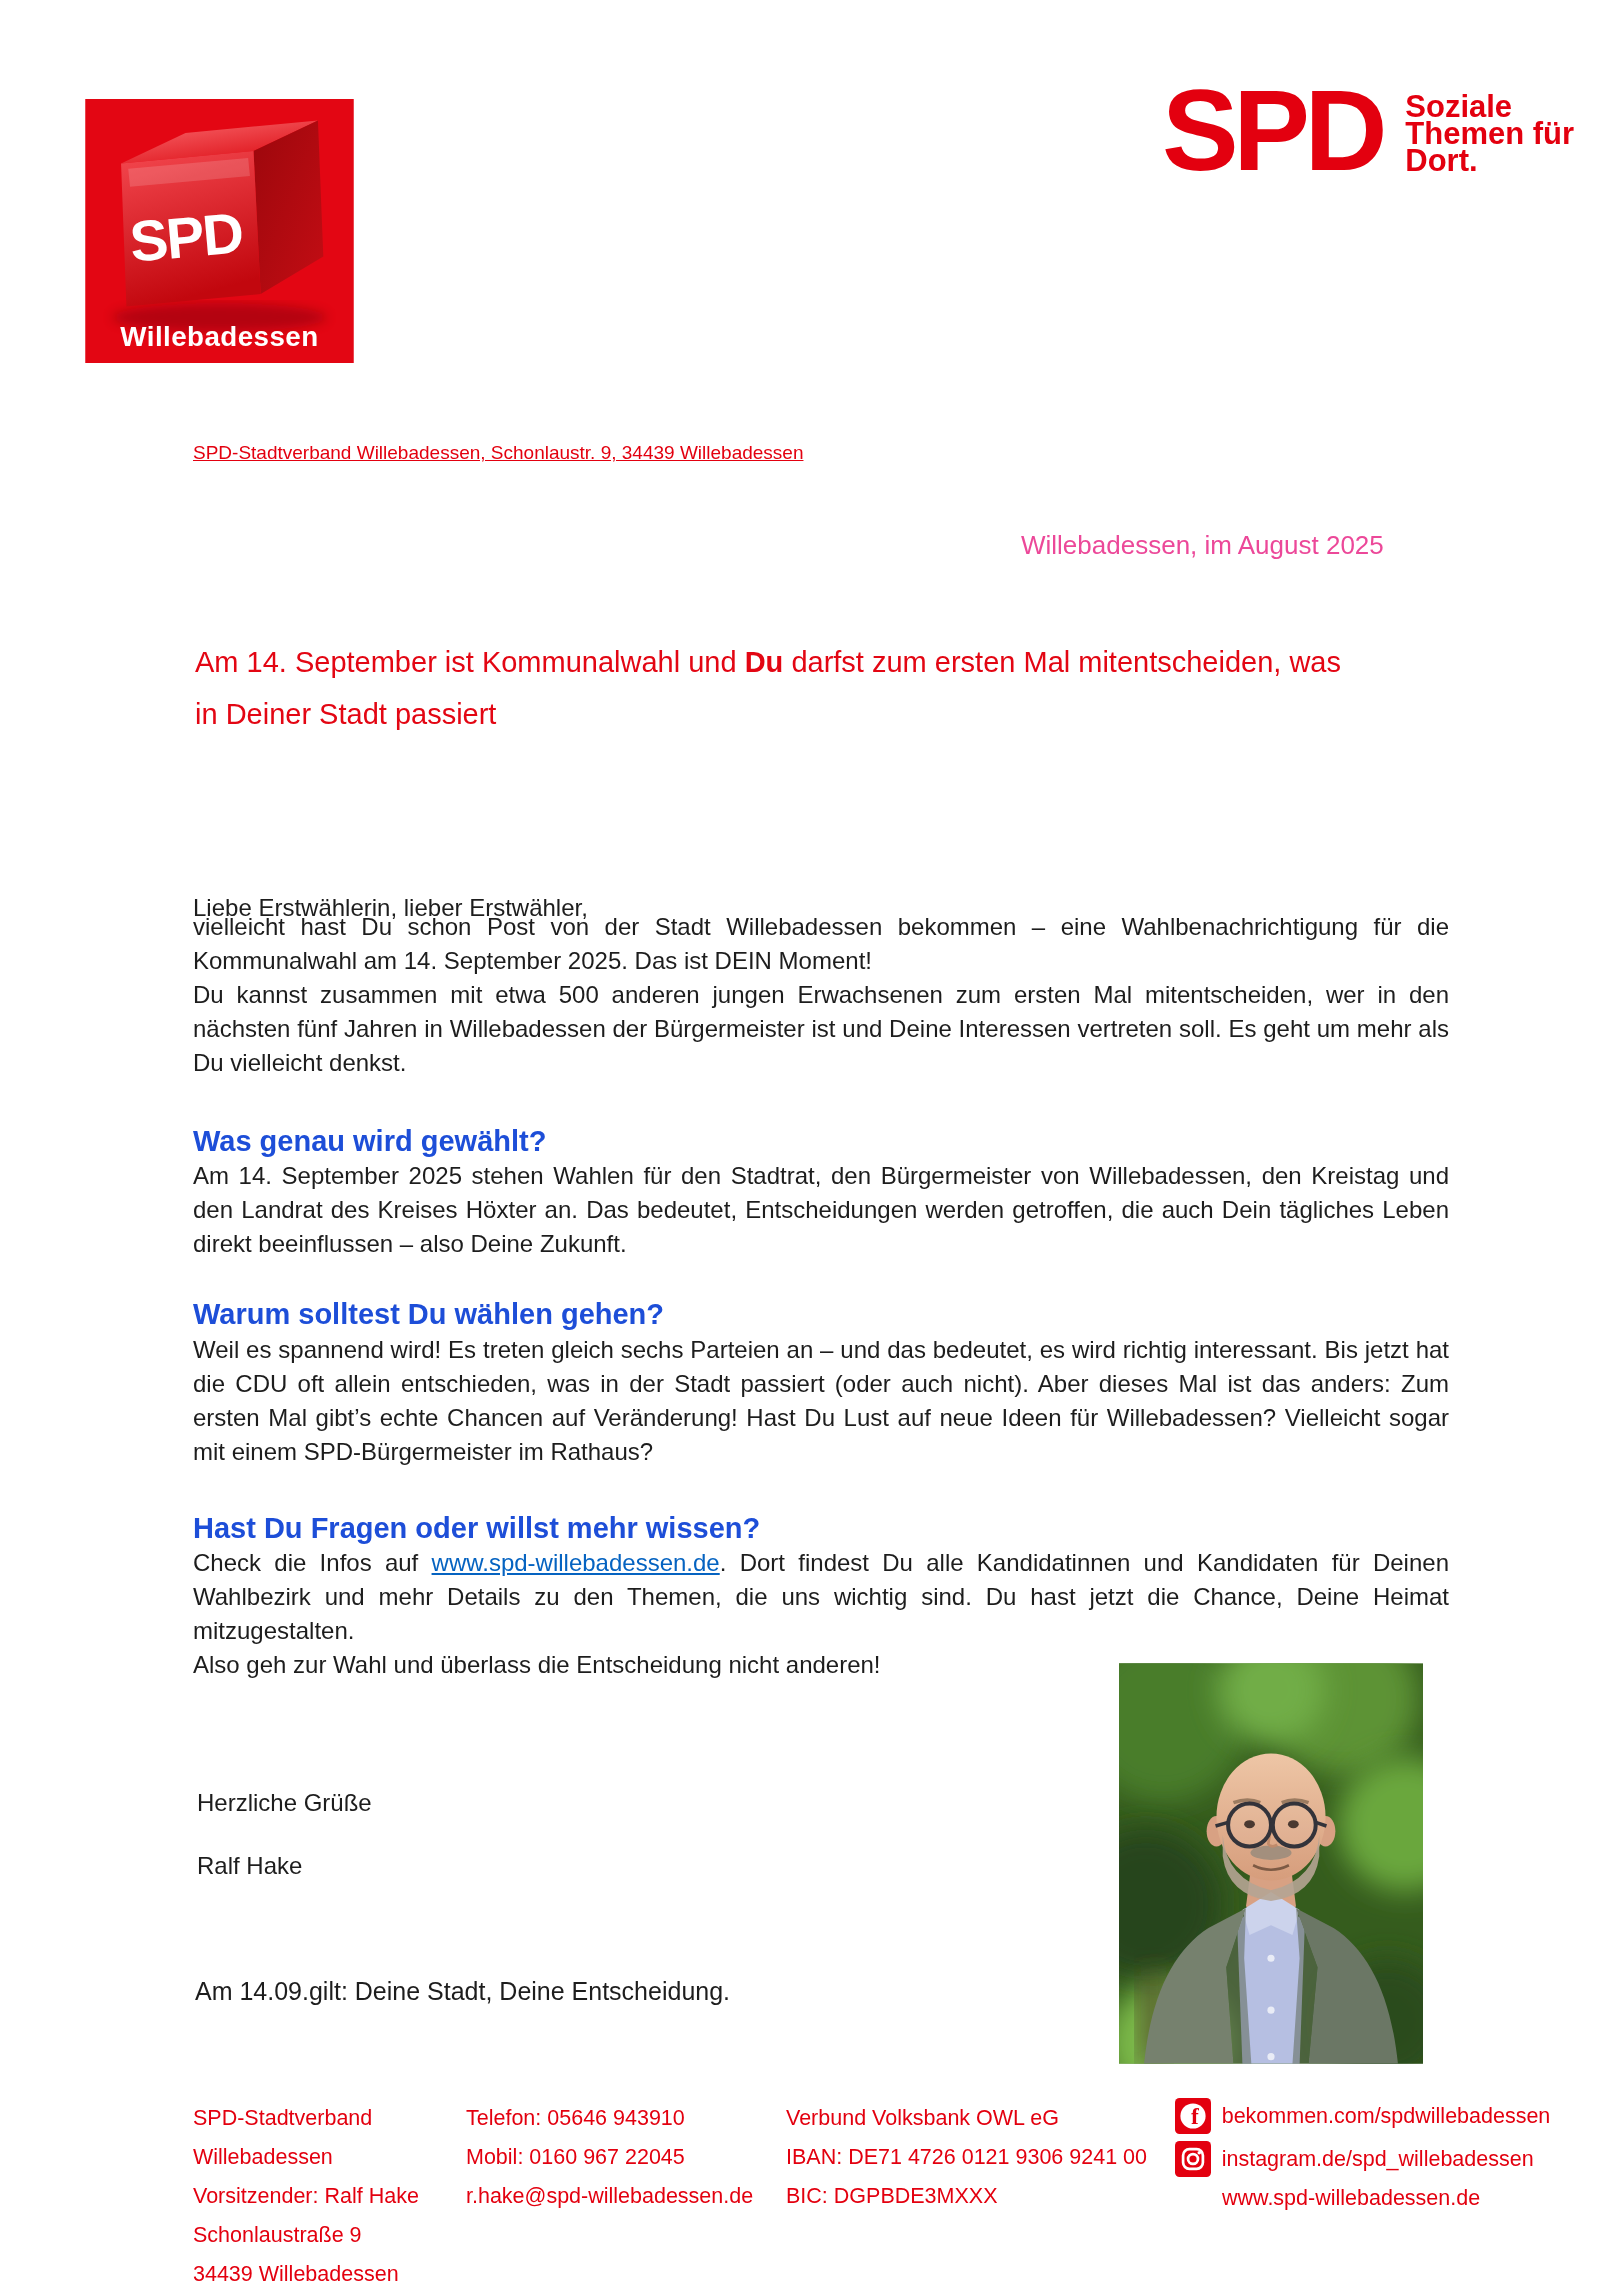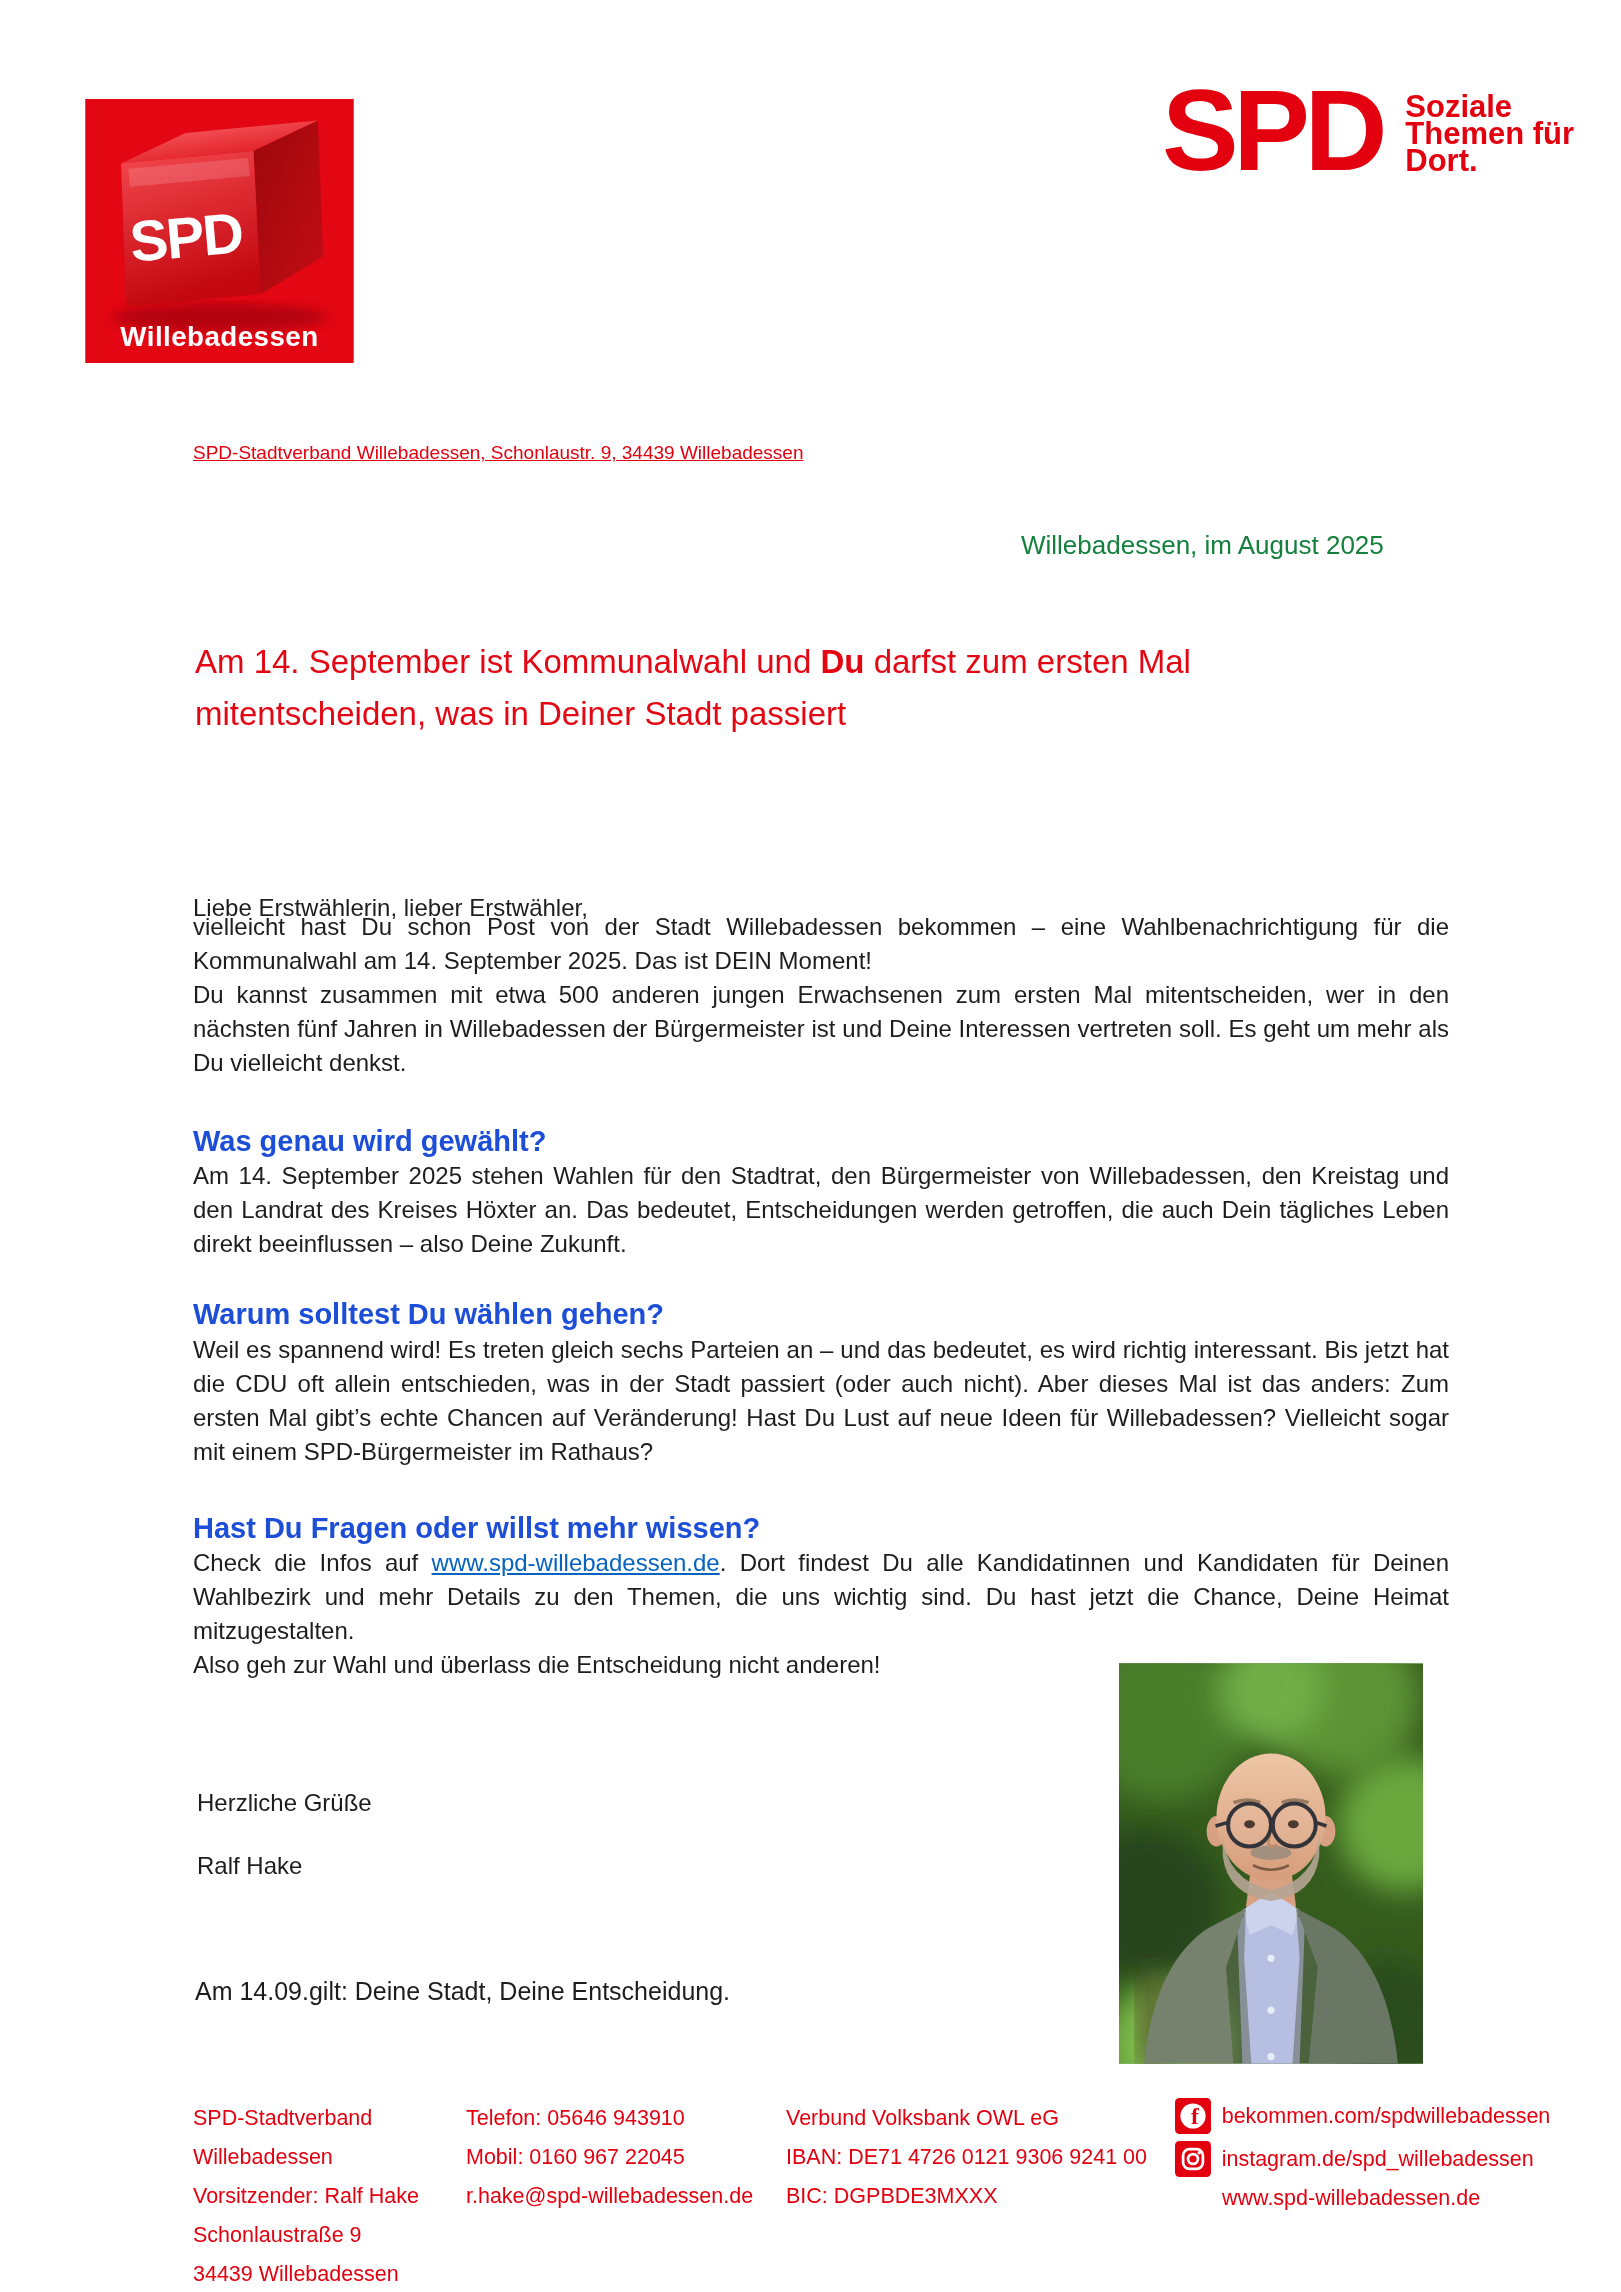--- a/index.html
+++ b/index.html
@@ -14,22 +14,22 @@
   
   .logo-left{position:absolute;left:85px;top:99px;width:269px;height:264px;}
   
   .logo-right{position:absolute;left:1162px;top:82px;display:flex;align-items:flex-start;gap:23px;}
   .spd-big{font-size:115px;line-height:97px;font-weight:bold;color:#e3000f;letter-spacing:-5.4px;}
   .spd-claim{margin-top:10.7px;font-size:31px;line-height:27px;font-weight:bold;color:#e3000f;}
   .spd-claim span{display:block;}
   
   .sender{position:absolute;left:193px;top:442px;font-size:19px;color:#e3000f;
           text-decoration:underline;text-decoration-color:#e3000f;}
-  .dateline{position:absolute;left:1021px;top:530px;font-size:26px;color:#15803d;}
-  .headline{position:absolute;left:195px;top:636px;width:1164px;font-size:33px;line-height:52px;color:#e30613;}
+  .dateline{position:absolute;left:1021px;top:530px;font-size:26px;color:#ec4899;}
+  .headline{position:absolute;left:195px;top:636px;width:1164px;font-size:29px;line-height:52px;color:#e30613;}
   .headline b{font-weight:bold;}
   
   .block{position:absolute;left:193px;width:1256px;font-size:24px;line-height:34px;color:#1d1d1d;}
   .block p{margin:0;text-align:justify;}
   .block p.nojust{text-align:left;}
   .sec-title{position:absolute;left:193px;font-size:29px;line-height:29px;font-weight:bold;color:#1d4ed8;}
   .salutation{top:847px;margin-top:44px;}
   .intro{top:910px;}
   .t1{top:1127px;} .b1{top:1159px;}
   .t2{top:1300px;} .b2{top:1333px;}

